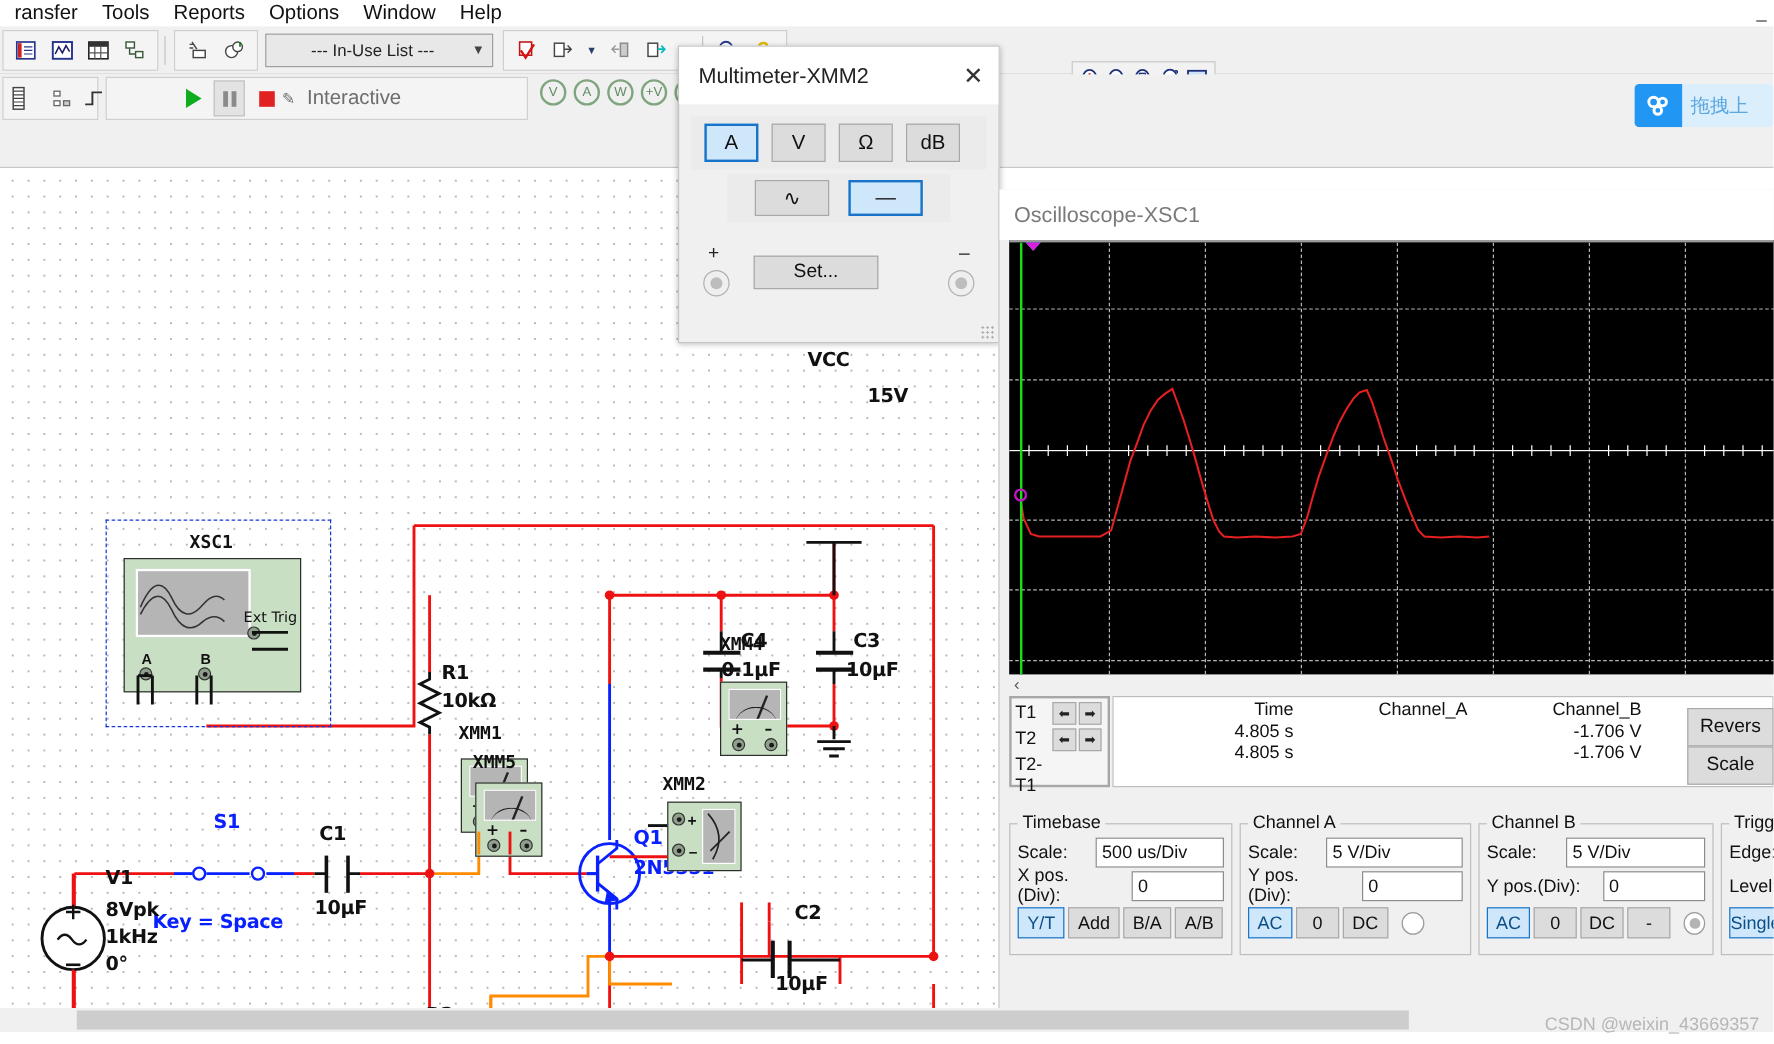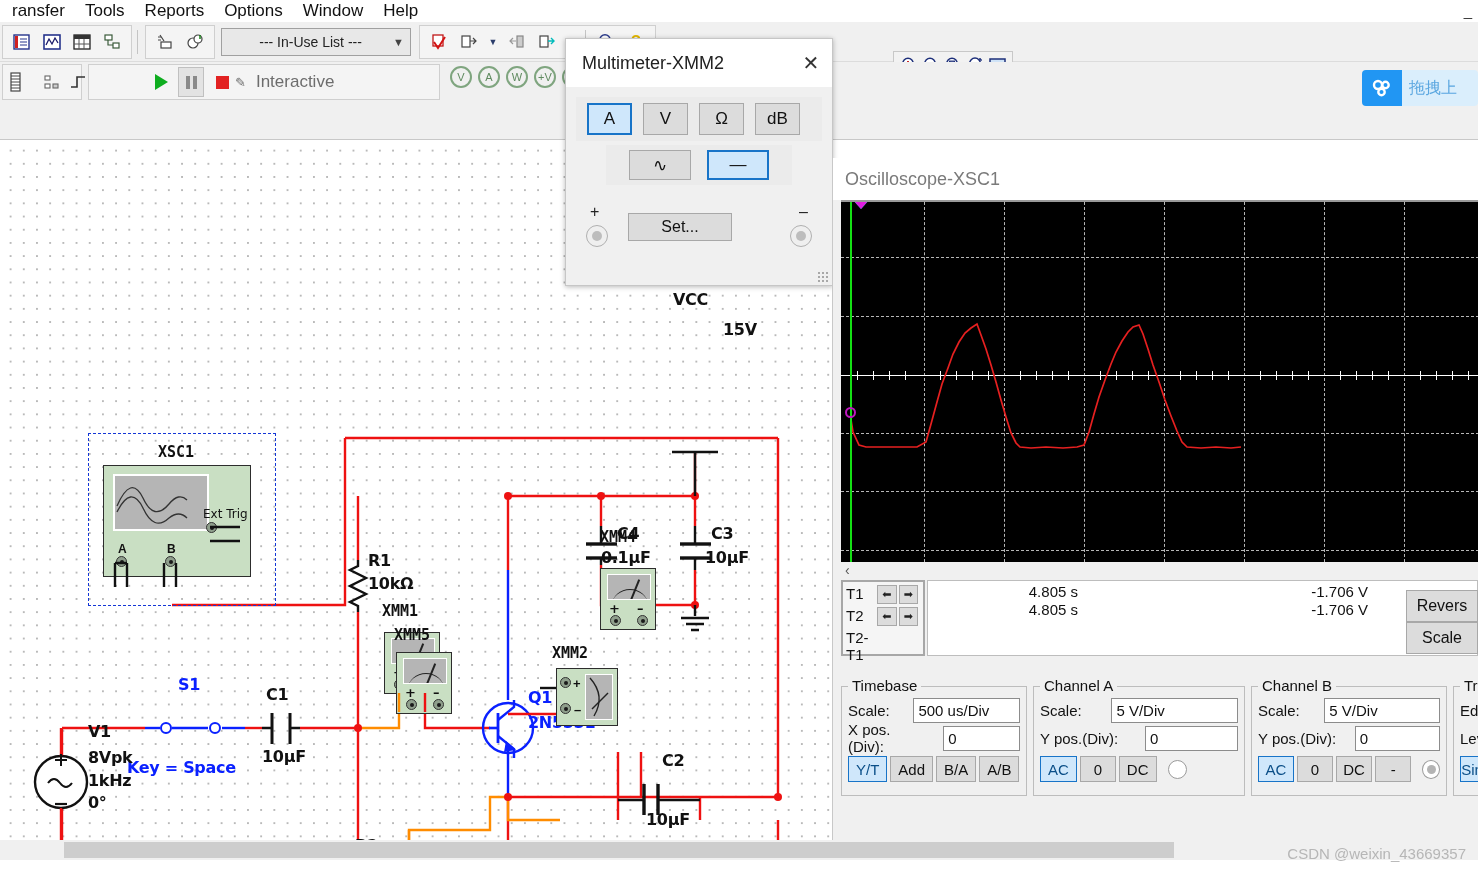--- a/index.html
+++ b/index.html
@@ -829,20 +829,25 @@
           <span class="lbl">T2</span>
           <span class="arrowbtn">⬅</span>
           <span class="arrowbtn">➡</span>
         </div>
         <div class="trow">
           <span class="lbl">T2-T1</span>
         </div>
       </div>
       <div class="valgrid">
         <div class="vrow">
+          <div class="c-time">Time</div>
+          <div class="c-a">Channel_A</div>
+          <div class="c-b">Channel_B</div>
+        </div>
+        <div class="vrow">
           <div class="c-time">4.805 s</div>
           <div class="c-a"></div>
           <div class="c-b">-1.706 V</div>
         </div>
         <div class="vrow">
           <div class="c-time">4.805 s</div>
           <div class="c-a"></div>
           <div class="c-b">-1.706 V</div>
         </div>
       </div>
@@ -860,21 +865,21 @@
           <span class="fld" style="width:86px;">0</span>
         </div>
         <div class="btnrow">
           <span class="sbtn sel">Y/T</span>
           <span class="sbtn">Add</span>
           <span class="sbtn">B/A</span>
           <span class="sbtn">A/B</span>
         </div>
       </div>
 
-      <div class="fs" style="width:212px;">
+      <div class="fs" style="width:193px;">
         <div class="lg">Channel A</div>
         <div class="frow">
           <span class="fl" style="width:54px;">Scale:</span>
           <span class="fld" style="width:128px;">5  V/Div</span>
         </div>
         <div class="frow">
           <span class="fl" style="width:88px;">Y pos.(Div):</span>
           <span class="fld" style="width:94px;">0</span>
         </div>
         <div class="btnrow">

